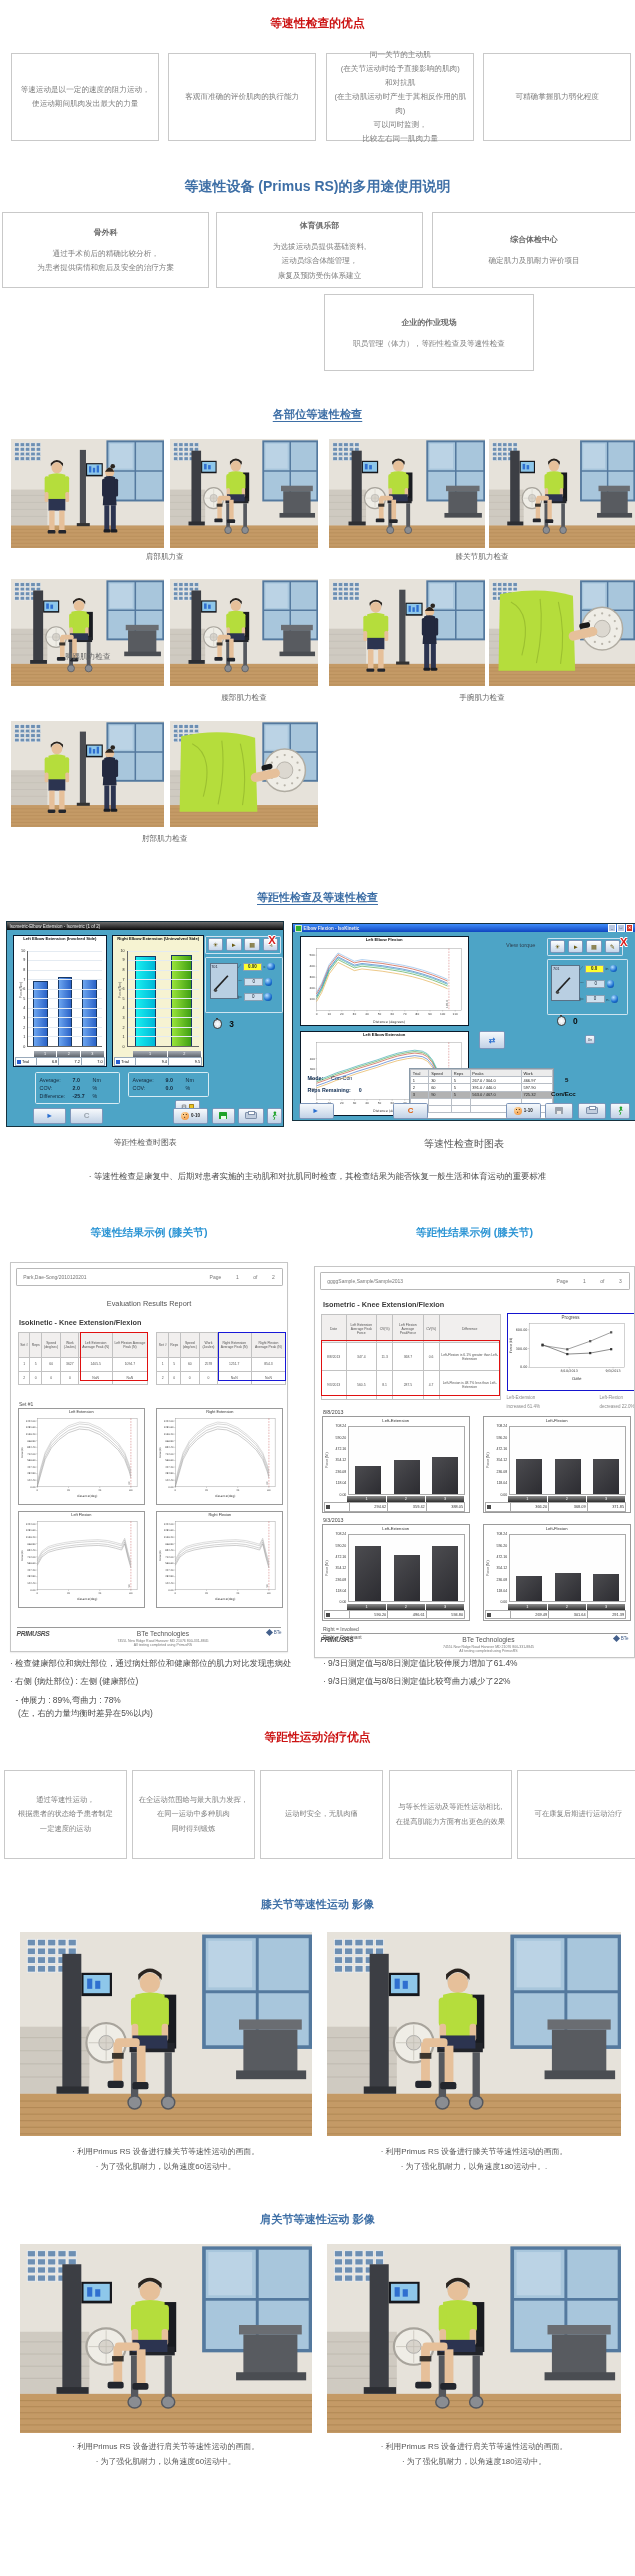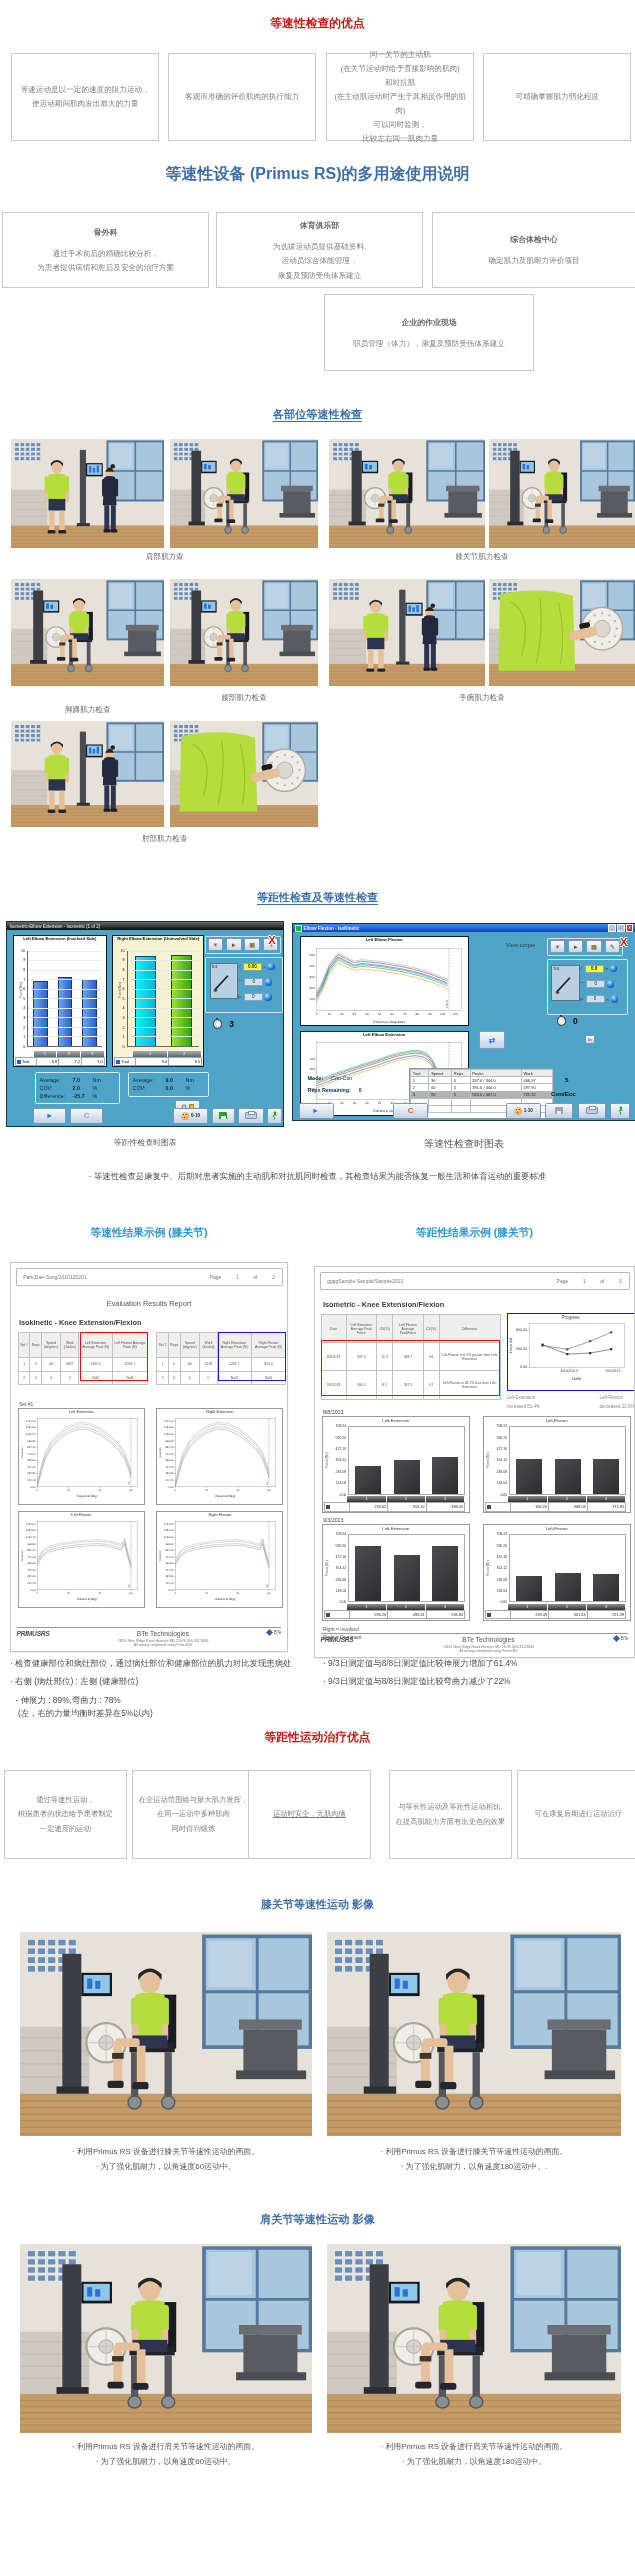--- a/index.html
+++ b/index.html
@@ -164,29 +164,29 @@
     <div class="gbox" style="left: 157px;">客观而准确的评价肌肉的执行能力</div>
     <div class="gbox" style="left: 315px;">同一关节的主动肌
 (在关节运动时给予直接影响的肌肉)
 和对抗肌
 (在主动肌运动时产生于其相反作用的肌肉)
 可以同时监测，
 比较左右同一肌肉力量</div>
     <div class="gbox" style="left: 472px;">可精确掌握肌力弱化程度</div>
   </div>
 
-<h2 id="t2" class="ttl t-blue" style="top:164px;font-size:16px">等速性设备 (Primus RS)的多用途使用说明</h2>
+<h2 id="t2" class="ttl t-blue" style="top:178px;font-size:14px">等速性设备 (Primus RS)的多用途使用说明</h2>
 <div id="b2" class="abs" style="left:0;top:212px;width:635px;height:163px">
     <div class="gbox" style="left: 2.2px; top: 0px; width: 207px; height: 76px;"><div class="bx-h">骨外科</div><div class="bx-b">通过手术前后的精确比较分析，
 为患者提供病情和愈后及安全的治疗方案</div></div>
     <div class="gbox" style="left: 216px; top: 0px; width: 207px; height: 76px;"><div class="bx-h">体育俱乐部</div><div class="bx-b">为选拔运动员提供基础资料,
 运动员综合体能管理，
 康复及预防受伤体系建立</div></div>
     <div class="gbox" style="left: 432px; top: 0px; width: 204px; height: 76px;"><div class="bx-h">综合体检中心</div><div class="bx-b">确定肌力及肌耐力评价项目</div></div>
-    <div class="gbox" style="left: 324px; top: 82px; width: 210px; height: 77px;"><div class="bx-h">企业的作业现场</div><div class="bx-b">职员管理（体力），康复及预防受伤体系建立</div></div>
+    <div class="gbox" style="left: 324px; top: 82px; width: 210px; height: 77px;"><div class="bx-h">企业的作业现场</div><div class="bx-b">职员管理（体力），等距性检查及等速性检查</div></div>
   </div>
 
 <h2 id="t3" class="ttl t-blue und" style="top:407px;font-size:11.2px">各部位等速性检查</h2>
 <div class="photo" style="left:11.2px;top:439px;width:153px;height:109px"><svg viewBox="0 0 400 280" width="100%" height="100%" preserveAspectRatio="none">
       <rect width="400" height="222" fill="#e6e2da"></rect>
       <rect x="0" y="130" width="95" height="92" fill="#cfcac1"></rect>
       <line x1="0" y1="145" x2="95" y2="145" stroke="#b9b4aa"></line>
       <line x1="0" y1="163" x2="95" y2="163" stroke="#b9b4aa"></line>
       <line x1="0" y1="181" x2="95" y2="181" stroke="#b9b4aa"></line>
       <line x1="0" y1="199" x2="95" y2="199" stroke="#b9b4aa"></line>
@@ -754,21 +754,21 @@
       <circle cx="275.3589838486225" cy="150" r="3" fill="#b8b4aa"></circle>
       <circle cx="270" cy="130" r="3" fill="#b8b4aa"></circle>
       <circle cx="275.3589838486224" cy="110.00000000000001" r="3" fill="#b8b4aa"></circle>
       <circle cx="290" cy="95.35898384862247" r="3" fill="#b8b4aa"></circle>
       <circle cx="310" cy="90" r="3" fill="#b8b4aa"></circle>
       <circle cx="330" cy="95.35898384862246" r="3" fill="#b8b4aa"></circle>
       <circle cx="344.6410161513775" cy="109.99999999999999" r="3" fill="#b8b4aa"></circle>
       <rect x="216" y="140" width="80" height="24" rx="12" fill="#e6c09a" transform="rotate(-12 216 140)"></rect>
       <rect x="246" y="118" width="30" height="14" rx="6" fill="#1a1a1a" transform="rotate(-12 246 118)"></rect>
     </svg></div>
-<div class="cap" style="left:11.2px;top:705px;width:153px">脚踝肌力检查</div>
+<div class="cap" style="left:11.2px;top:652px;width:153px">脚踝肌力检查</div>
 <div class="cap" style="left:170px;top:693px;width:148px">腰部肌力检查</div>
 <div class="cap" style="left:329px;top:693px;width:306px">手腕肌力检查</div>
 <div class="photo" style="left:11.2px;top:721px;width:153px;height:106px"><svg viewBox="0 0 400 280" width="100%" height="100%" preserveAspectRatio="none">
       <rect width="400" height="222" fill="#e6e2da"></rect>
       <rect x="0" y="130" width="95" height="92" fill="#cfcac1"></rect>
       <line x1="0" y1="145" x2="95" y2="145" stroke="#b9b4aa"></line>
       <line x1="0" y1="163" x2="95" y2="163" stroke="#b9b4aa"></line>
       <line x1="0" y1="181" x2="95" y2="181" stroke="#b9b4aa"></line>
       <line x1="0" y1="199" x2="95" y2="199" stroke="#b9b4aa"></line>
       <g>
@@ -1908,21 +1908,21 @@
   </div>
 
 <h2 id="t6" class="ttl t-red" style="top:1730px;font-size:11.8px">等距性运动治疗优点</h2>
 <div id="b6" class="abs" style="left:3.9px;top:1770px;width:631px;height:89px">
     <div class="gbox" style="left: 0px;">通过等速性运动，
 根据患者的状态给予患者制定
 一定速度的运动</div>
     <div class="gbox" style="left: 128px;">在全运动范围给与最大肌力发挥，
 在同一运动中多种肌肉
 同时得到锻炼</div>
-    <div class="gbox" style="left: 244px; text-decoration: underline;">运动时安全，无肌肉痛</div>
+    <div class="gbox" style="left: 256px;">运动时安全，无肌肉痛</div>
     <div class="gbox" style="left: 385px;">与等长性运动及等距性运动相比,
 在提高肌能力方面有出更色的效果</div>
     <div class="gbox" style="left: 513px;">可在康复后期进行运动治疗</div>
   </div>
 
 <h2 id="t7" class="ttl t-blue" style="top:1897px;font-size:11px">膝关节等速性运动 影像</h2>
 <div class="photo" style="left:19.7px;top:1932px;width:292px;height:204px"><svg viewBox="0 0 400 280" width="100%" height="100%" preserveAspectRatio="none">
       <rect width="400" height="222" fill="#e6e2da"></rect>
       <rect x="0" y="130" width="95" height="92" fill="#cfcac1"></rect>
       <line x1="0" y1="145" x2="95" y2="145" stroke="#b9b4aa"></line>

